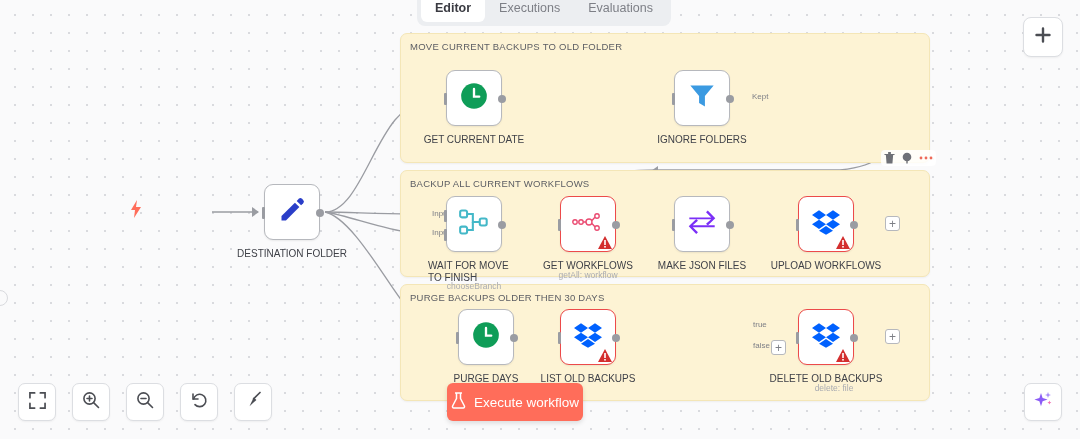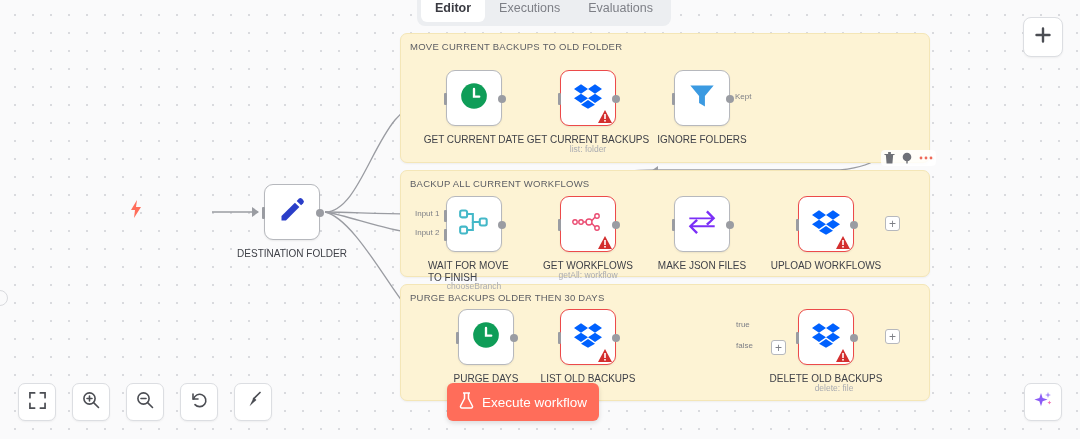--- a/index.html
+++ b/index.html
@@ -85,36 +85,36 @@
     border-radius: 1px;
   }
   .plusbtn {
     position: absolute; width: 15px; height: 15px;
     border: 1.2px solid #b6b8bd; border-radius: 3px; background: #fff;
     display: flex; align-items: center; justify-content: center;
     font-size: 12px; color: #7d7f86; line-height: 1; cursor: pointer;
   }
   .edgelabel {
     position: absolute; font-size: 8px; color: #7d7f86;
-    background: #fdf3d4; padding: 0 1px;
+    background: #fdf3d4; padding: 0 18px;
   }
   .edgelabel.plain { background: transparent; }
 
   
   .fbtn {
     position: absolute; width: 38px; height: 38px; background: #fff;
     border: 1px solid #dcdee2; border-radius: 7px;
     display: flex; align-items: center; justify-content: center;
     cursor: pointer; box-shadow: 0 1px 2px rgba(0,0,0,.05);
   }
   .fbtn.big { width: 40px; height: 40px; border-radius: 8px; }
 
   .execbtn {
     position: absolute; left: 447px; top: 383px;
-    height: 38px; padding: 0 12px;
+    height: 38px; padding: 0 4px;
     background: #ff6d5a; color: #fff; border: none; border-radius: 6px;
     display: flex; align-items: center; gap: 8px;
     font-size: 13.5px; font-family: "Liberation Sans", sans-serif;
     cursor: pointer; box-shadow: 0 2px 5px rgba(0,0,0,.13);
     z-index: 30;
   }
 
   .nodetoolbar {
     position: absolute; left: 881px; top: 150px;
     display: flex; gap: 6px; align-items: center;
@@ -234,40 +234,20 @@
             <circle cx="12" cy="12" r="11" fill="#0f9d58"></circle>
             <path d="M12 6 v6.5 h4.5" stroke="#fff" stroke-width="2" fill="none" stroke-linecap="round"></path>
           </svg>
       </span>
       <div class="inbar" style="left:-3px;top:22px;"></div>
       <div class="dot" style="right:-5px;top:24px;"></div>
     </div>
     <div class="label">GET CURRENT DATE</div>
   </div>
 
-  <div class="node err" style="left:560px;top:70px;">
-    <div class="box">
-      <span>
-        <svg width="28" height="26" viewBox="0 0 24 22">
-            <path d="M6 1 L0 5 L6 9 L12 5 Z M18 1 L12 5 L18 9 L24 5 Z M0 13 L6 9 L12 13 L6 17 Z M24 13 L18 9 L12 13 L18 17 Z M6 18.5 L12 14.5 L18 18.5 L12 22 Z" fill="#0061fe"></path>
-          </svg>
-      </span>
-      <span class="warn">
-        <svg width="14" height="13" viewBox="0 0 14 13">
-            <path d="M7 0 L14 13 H0 Z" fill="#d32f2f"></path>
-            <rect x="6.2" y="4" width="1.6" height="5" fill="#fff"></rect>
-            <rect x="6.2" y="10" width="1.6" height="1.6" fill="#fff"></rect>
-          </svg>
-      </span>
-      <div class="inbar" style="left:-3px;top:22px;"></div>
-      <div class="dot" style="right:-5px;top:24px;"></div>
-    </div>
-    <div class="label">GET CURRENT BACKUPS</div>
-    <div class="sublabel" style="top:74px;">list: folder</div>
-  </div>
 
   <div class="node" style="left:674px;top:70px;">
     <div class="box">
       <span>
         <svg width="28" height="28" viewBox="0 0 24 24">
             <path d="M2 3 H22 L14.5 12 V21 L9.5 18 V12 Z" fill="#3b9ae1"></path>
           </svg>
       </span>
       <div class="inbar" style="left:-3px;top:22px;"></div>
       <div class="dot" style="right:-5px;top:24px;"></div>

